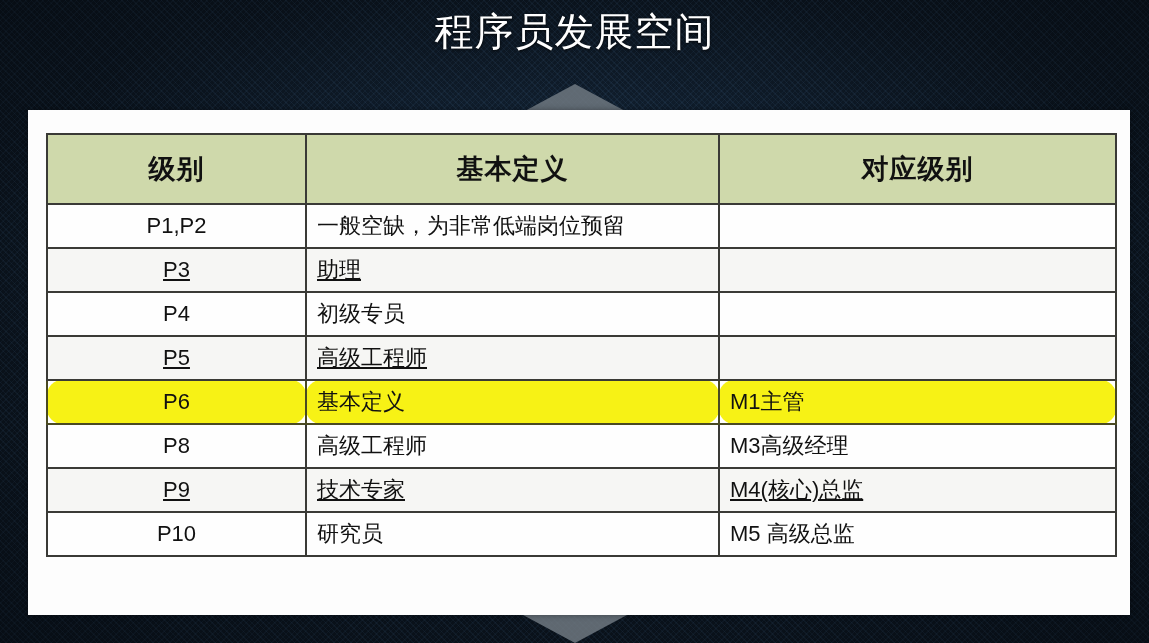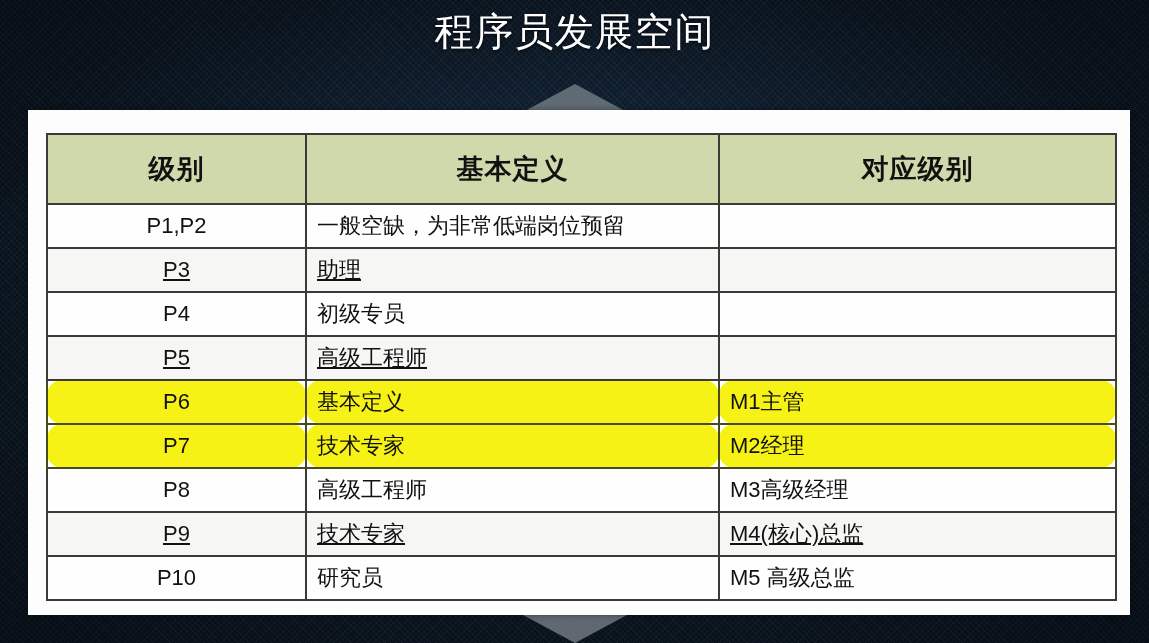--- a/index.html
+++ b/index.html
@@ -202,25 +202,20 @@
           <tr class="row-alt">
             <td class="cell-level">P5</td>
             <td class="cell-def">高级工程师</td>
             <td class="cell-match"></td>
           </tr>
           <tr class="row-highlight">
             <td class="cell-level">P6</td>
             <td class="cell-def">基本定义</td>
             <td class="cell-match">M1主管</td>
           </tr>
-          <tr class="row-highlight">
-            <td class="cell-level">P7</td>
-            <td class="cell-def">技术专家</td>
-            <td class="cell-match">M2经理</td>
-          </tr>
           <tr>
             <td class="cell-level">P8</td>
             <td class="cell-def">高级工程师</td>
             <td class="cell-match">M3高级经理</td>
           </tr>
           <tr class="row-alt">
             <td class="cell-level">P9</td>
             <td class="cell-def">技术专家</td>
             <td class="cell-match">M4(核心)总监</td>
           </tr>

